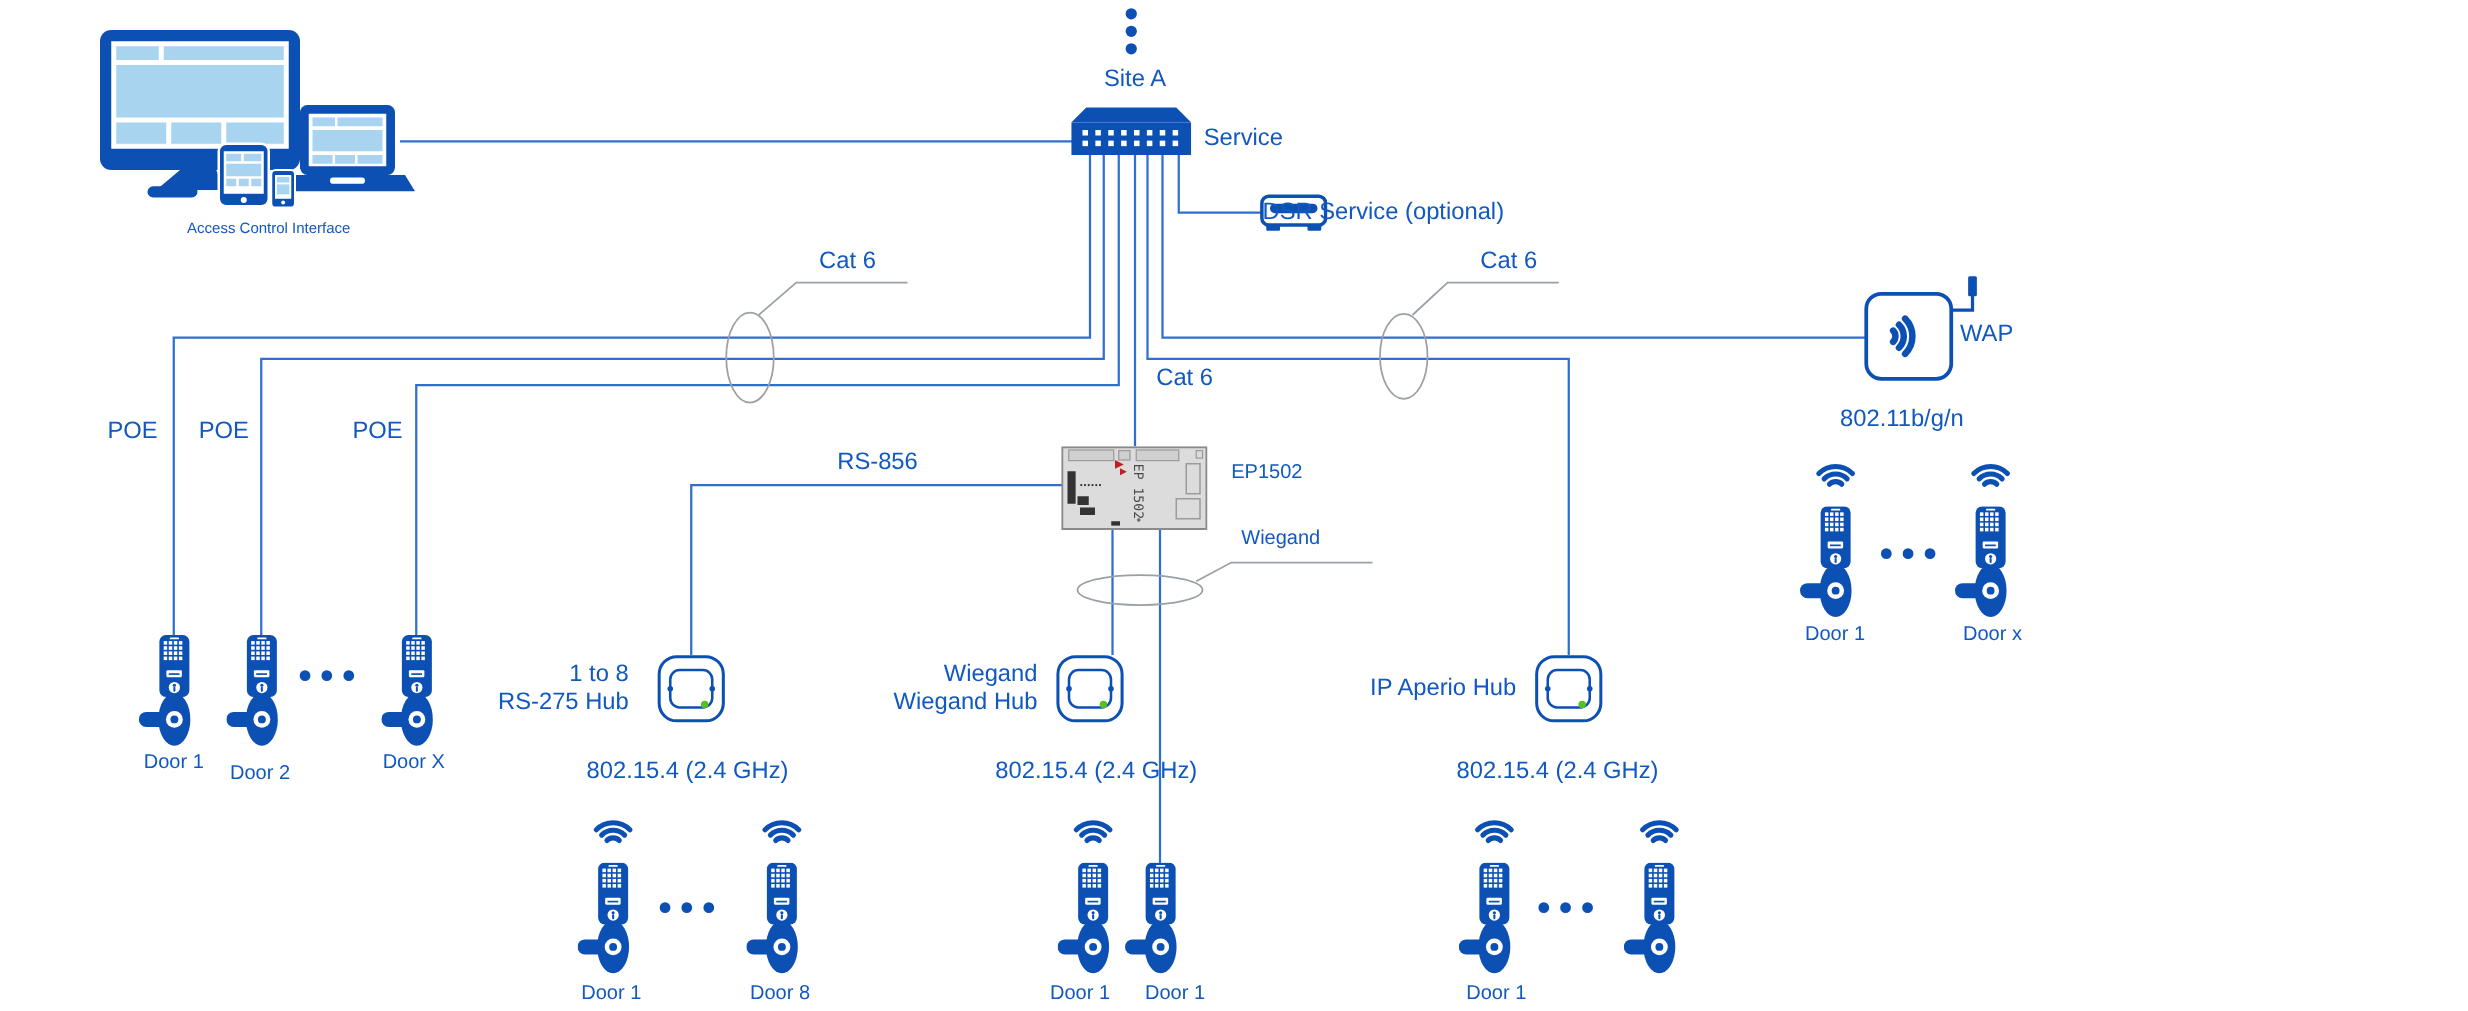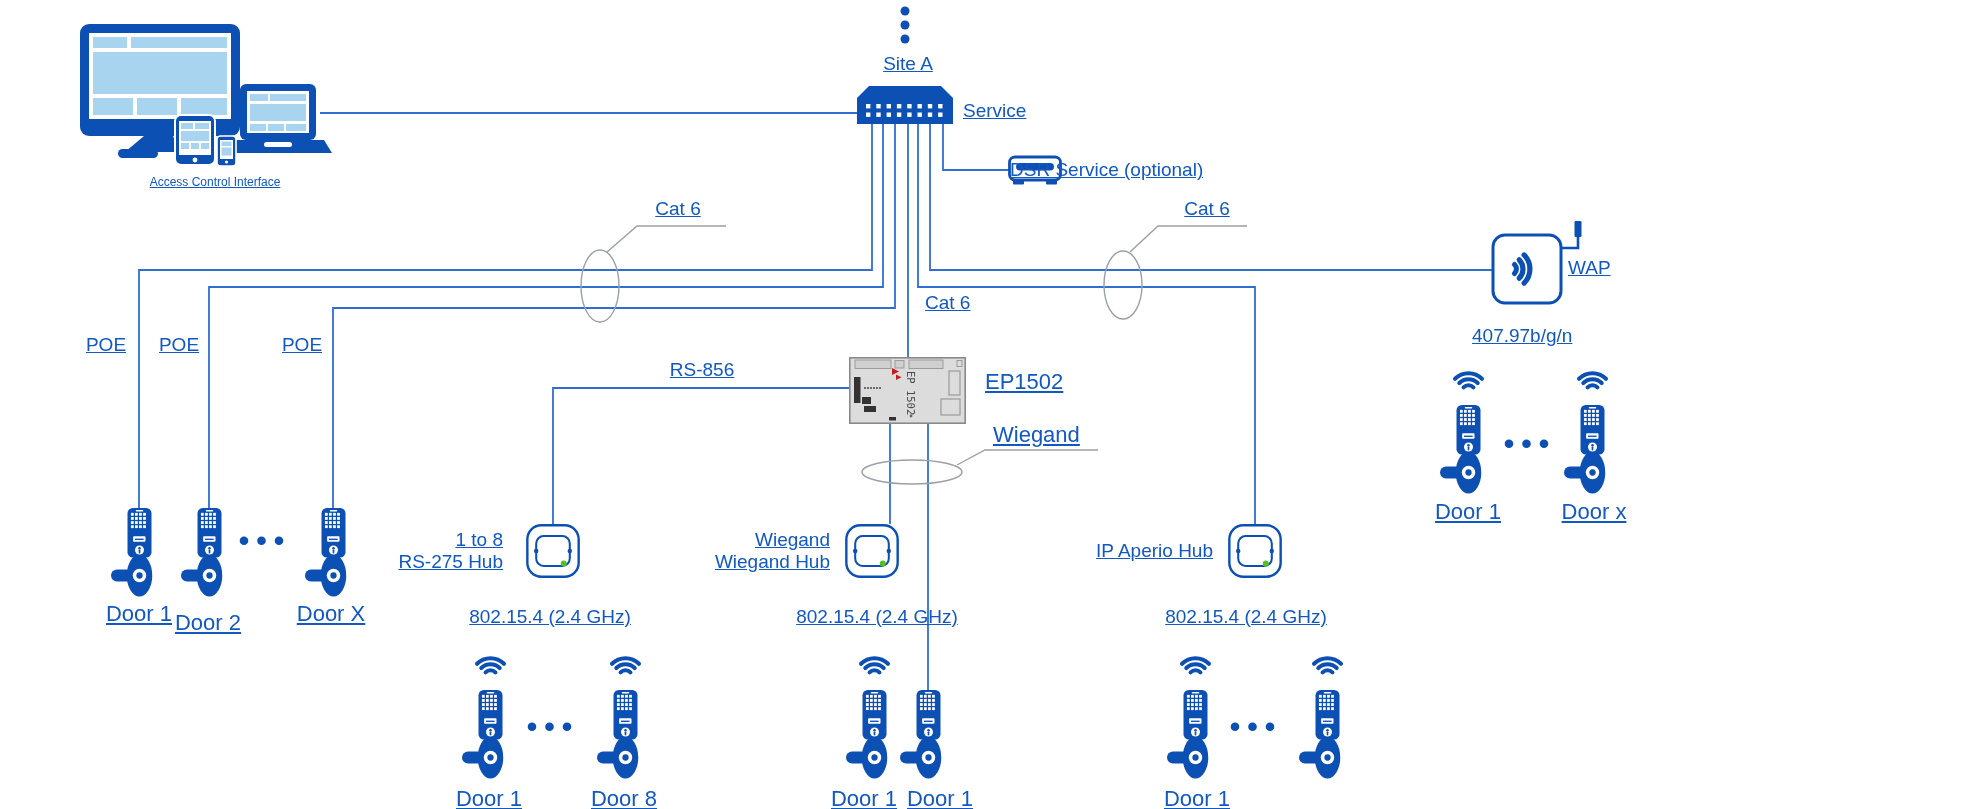--- a/index.html
+++ b/index.html
@@ -1,20 +1,20 @@
 <!DOCTYPE html>
 <html style="--primary: #0d50b4; --line: #2f6fd0; --text: #1158c1; --light_blue: #a9d4f0; --callout_gray: #9aa0a6; --green: #54c11e; --board_gray: #dcdcdc; --board_border: #8a8a8a; --board_dark: #333333; --board_red: #c41d1d;"><head>
 <meta charset="utf-8">
 <style>
   html,body{margin:0;padding:0;background:#fff;}
   #canvas{position:relative;width:1974px;height:809px;background:#fff;overflow:hidden;
           font-family:"Liberation Sans",sans-serif;}
-  .lbl{position:absolute;color:var(--text);font-size:19px;line-height:1.15;white-space:nowrap;text-decoration:underline;}
+  .lbl{position:absolute;color:var(--text);font-size:19px;line-height:1.15;white-space:nowrap;}
   .ctr{transform:translateX(-50%);}
-  .big{font-size:22px;}
+  .big{font-size:16px;}
   .rt{text-align:right;}
   .abs{position:absolute;}
   .dots{position:absolute;color:var(--primary);font-size:30px;line-height:24px;letter-spacing:7px;
         transform:translateX(-50%);font-weight:bold;}
   svg{display:block;}
   .icon{color:var(--primary);}
   #wires{position:absolute;left:0;top:0;pointer-events:none;}
 </style>
 </head>
 <body>
@@ -229,21 +229,21 @@
     <rect x="5" y="19" width="68" height="68" rx="12" fill="#fff" stroke="currentColor" stroke-width="3"></rect>
     <g fill="none" stroke="currentColor" stroke-width="5.2" stroke-linecap="round">
       <path d="M26.5,48.5 A6.4,6.4 0 0 1 26.5,57.5"></path>
       <path d="M31.2,43.8 A13,13 0 0 1 31.2,62.2"></path>
       <path d="M36.1,38.9 A20,20 0 0 1 36.1,67.1"></path>
     </g>
     <path d="M73,32 H90 V12" fill="none" stroke="currentColor" stroke-width="2.6"></path>
     <rect x="86.5" y="5" width="7" height="16" rx="1.2" fill="currentColor"></rect>
   </svg>
   <div class="lbl" style="left:1568px;top:257px">WAP</div>
-  <div class="lbl" style="left:1472px;top:325px">407.97b/g/n</div>
+  <div class="lbl" style="left:1472px;top:325px">802.11b/g/n</div>
 
   <svg class="abs icon" style="left:525px;top:523px" width="56" height="56" viewBox="0 0 60 60">
       <use href="#hub"></use>
     </svg>
   <div class="lbl rt" style="left:303px;top:529px;width:200px">
     <div>1 to 8</div>
     <div>RS-275 Hub</div>
   </div>
   <div class="lbl ctr" style="left:550px;top:606px">802.15.4 (2.4 GHz)</div>
 

